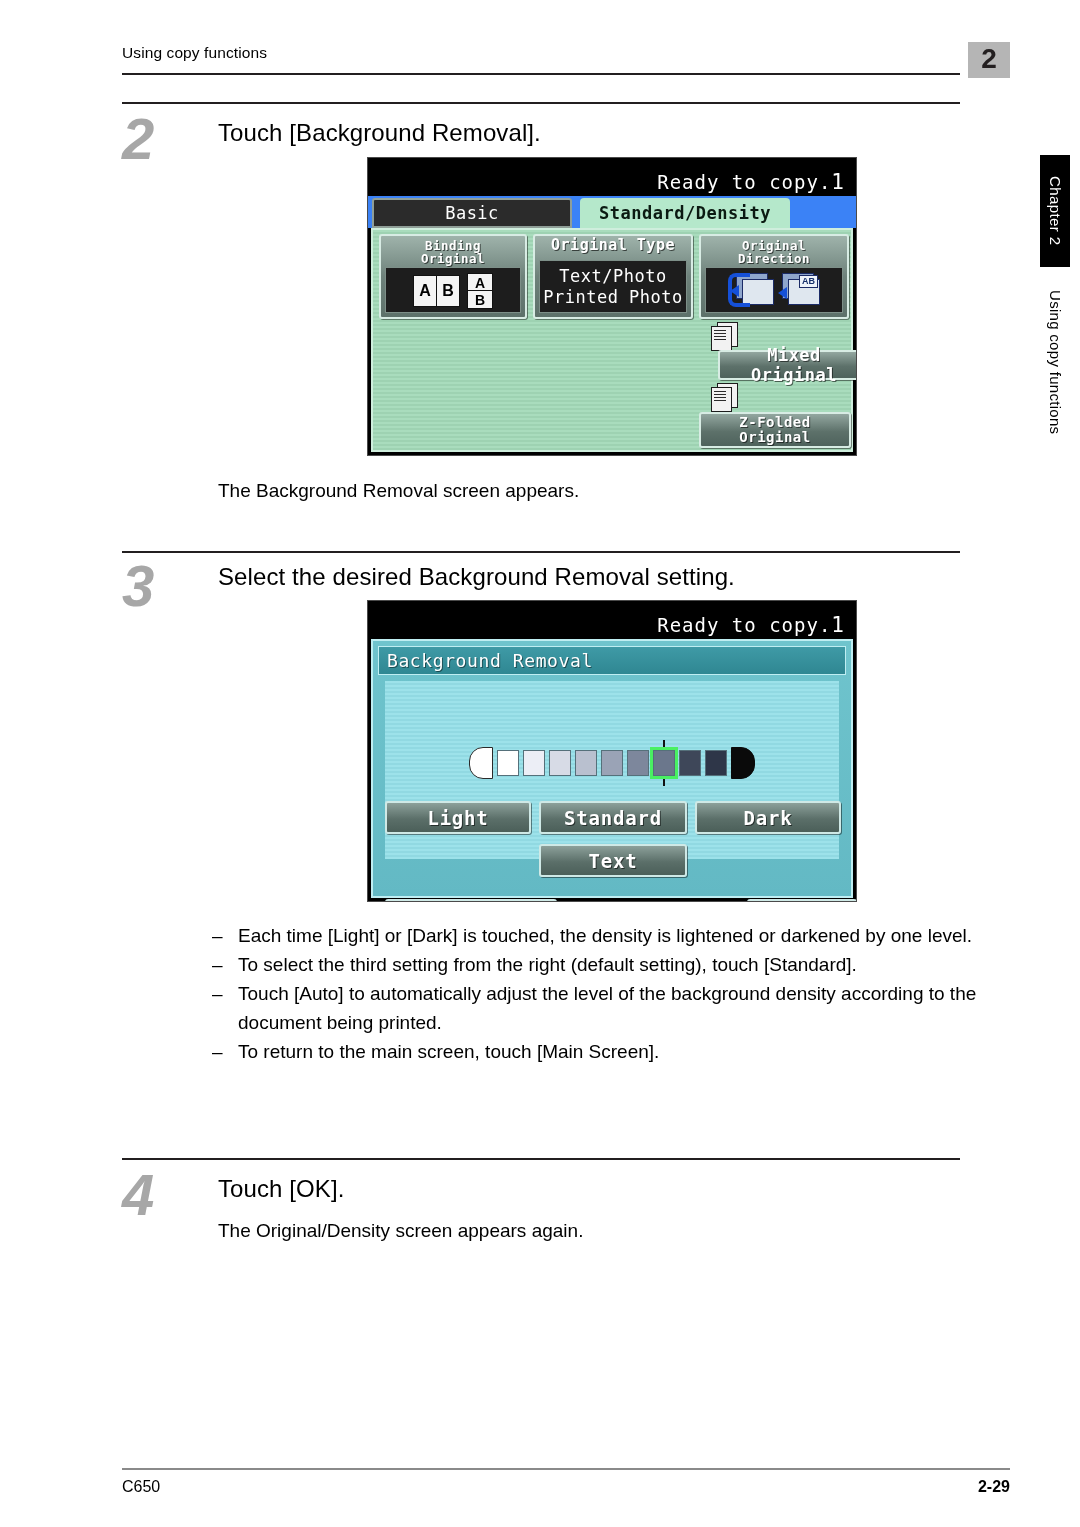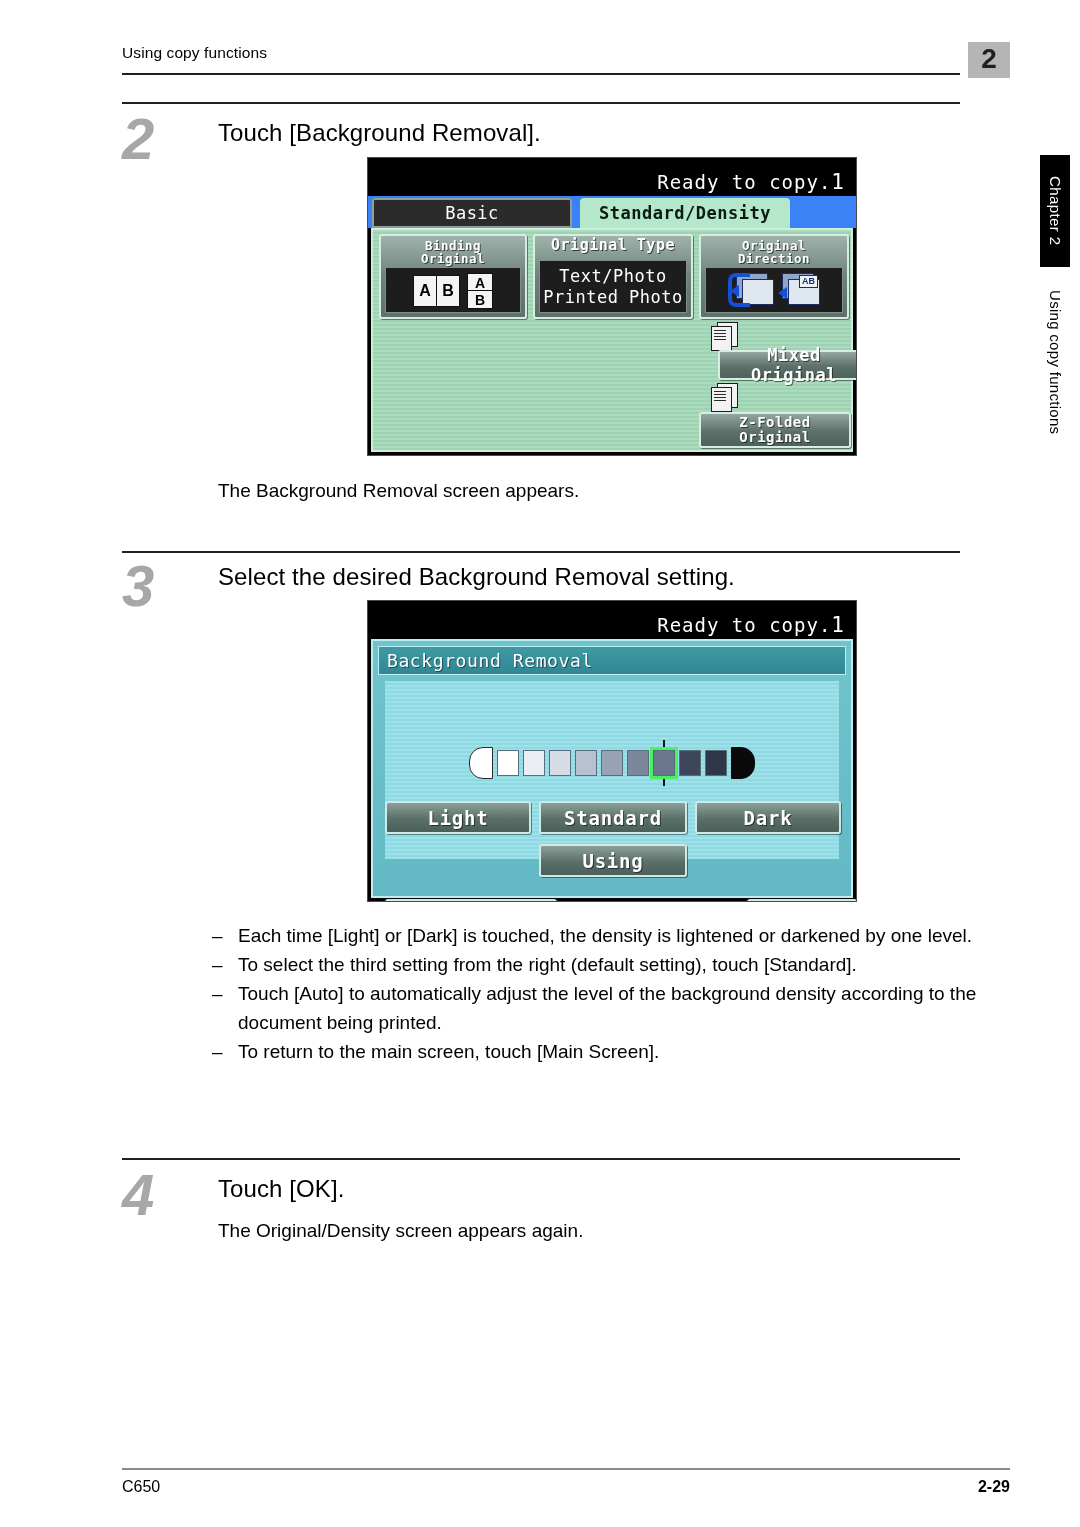--- a/index.html
+++ b/index.html
@@ -665,21 +665,21 @@
           <span class="sw" style="background:#3e4759;"></span>
           <span class="sw" style="background:#2e3648;"></span>
           <span class="endcap black"></span>
         </div>
       </div>
 
       <div class="br-btn" style="left:12px; top:160px; width:146px; height:33px;">Light</div>
       <div class="br-btn" style="left:166px; top:160px; width:148px; height:33px;">Standard</div>
       <div class="br-btn" style="left:322px; top:160px; width:146px; height:33px;text-align:center;">Dark</div>
 
-      <div class="br-btn" style="left:166px; top:203px; width:148px; height:33px;">Using</div>
+      <div class="br-btn" style="left:166px; top:203px; width:148px; height:33px;">Text</div>
 
       <div class="br-btn" style="left:12px; top:258px; width:172px; height:33px; font-size:17px;">
         
         
       </div>
       <div class="br-btn" style="left:374px; top:258px; width:110px; height:33px;">OK</div>
 
     </div>
   </div>
 

